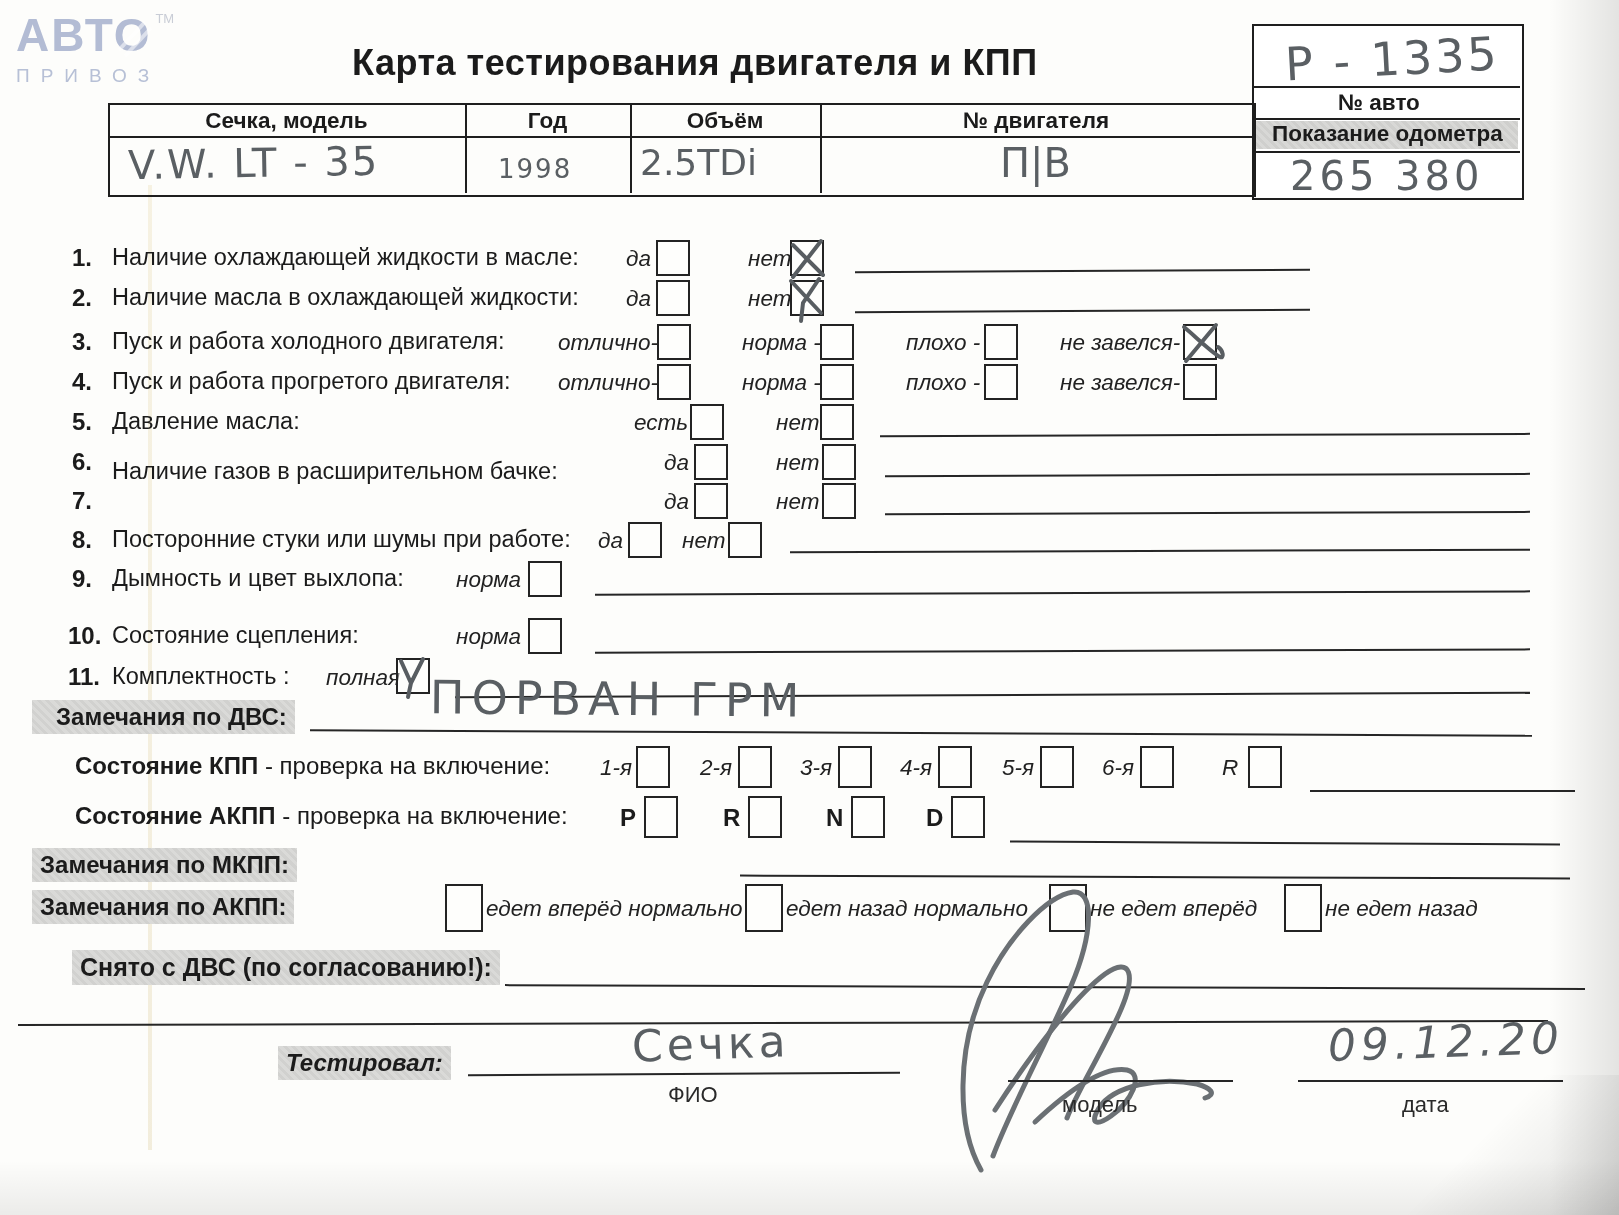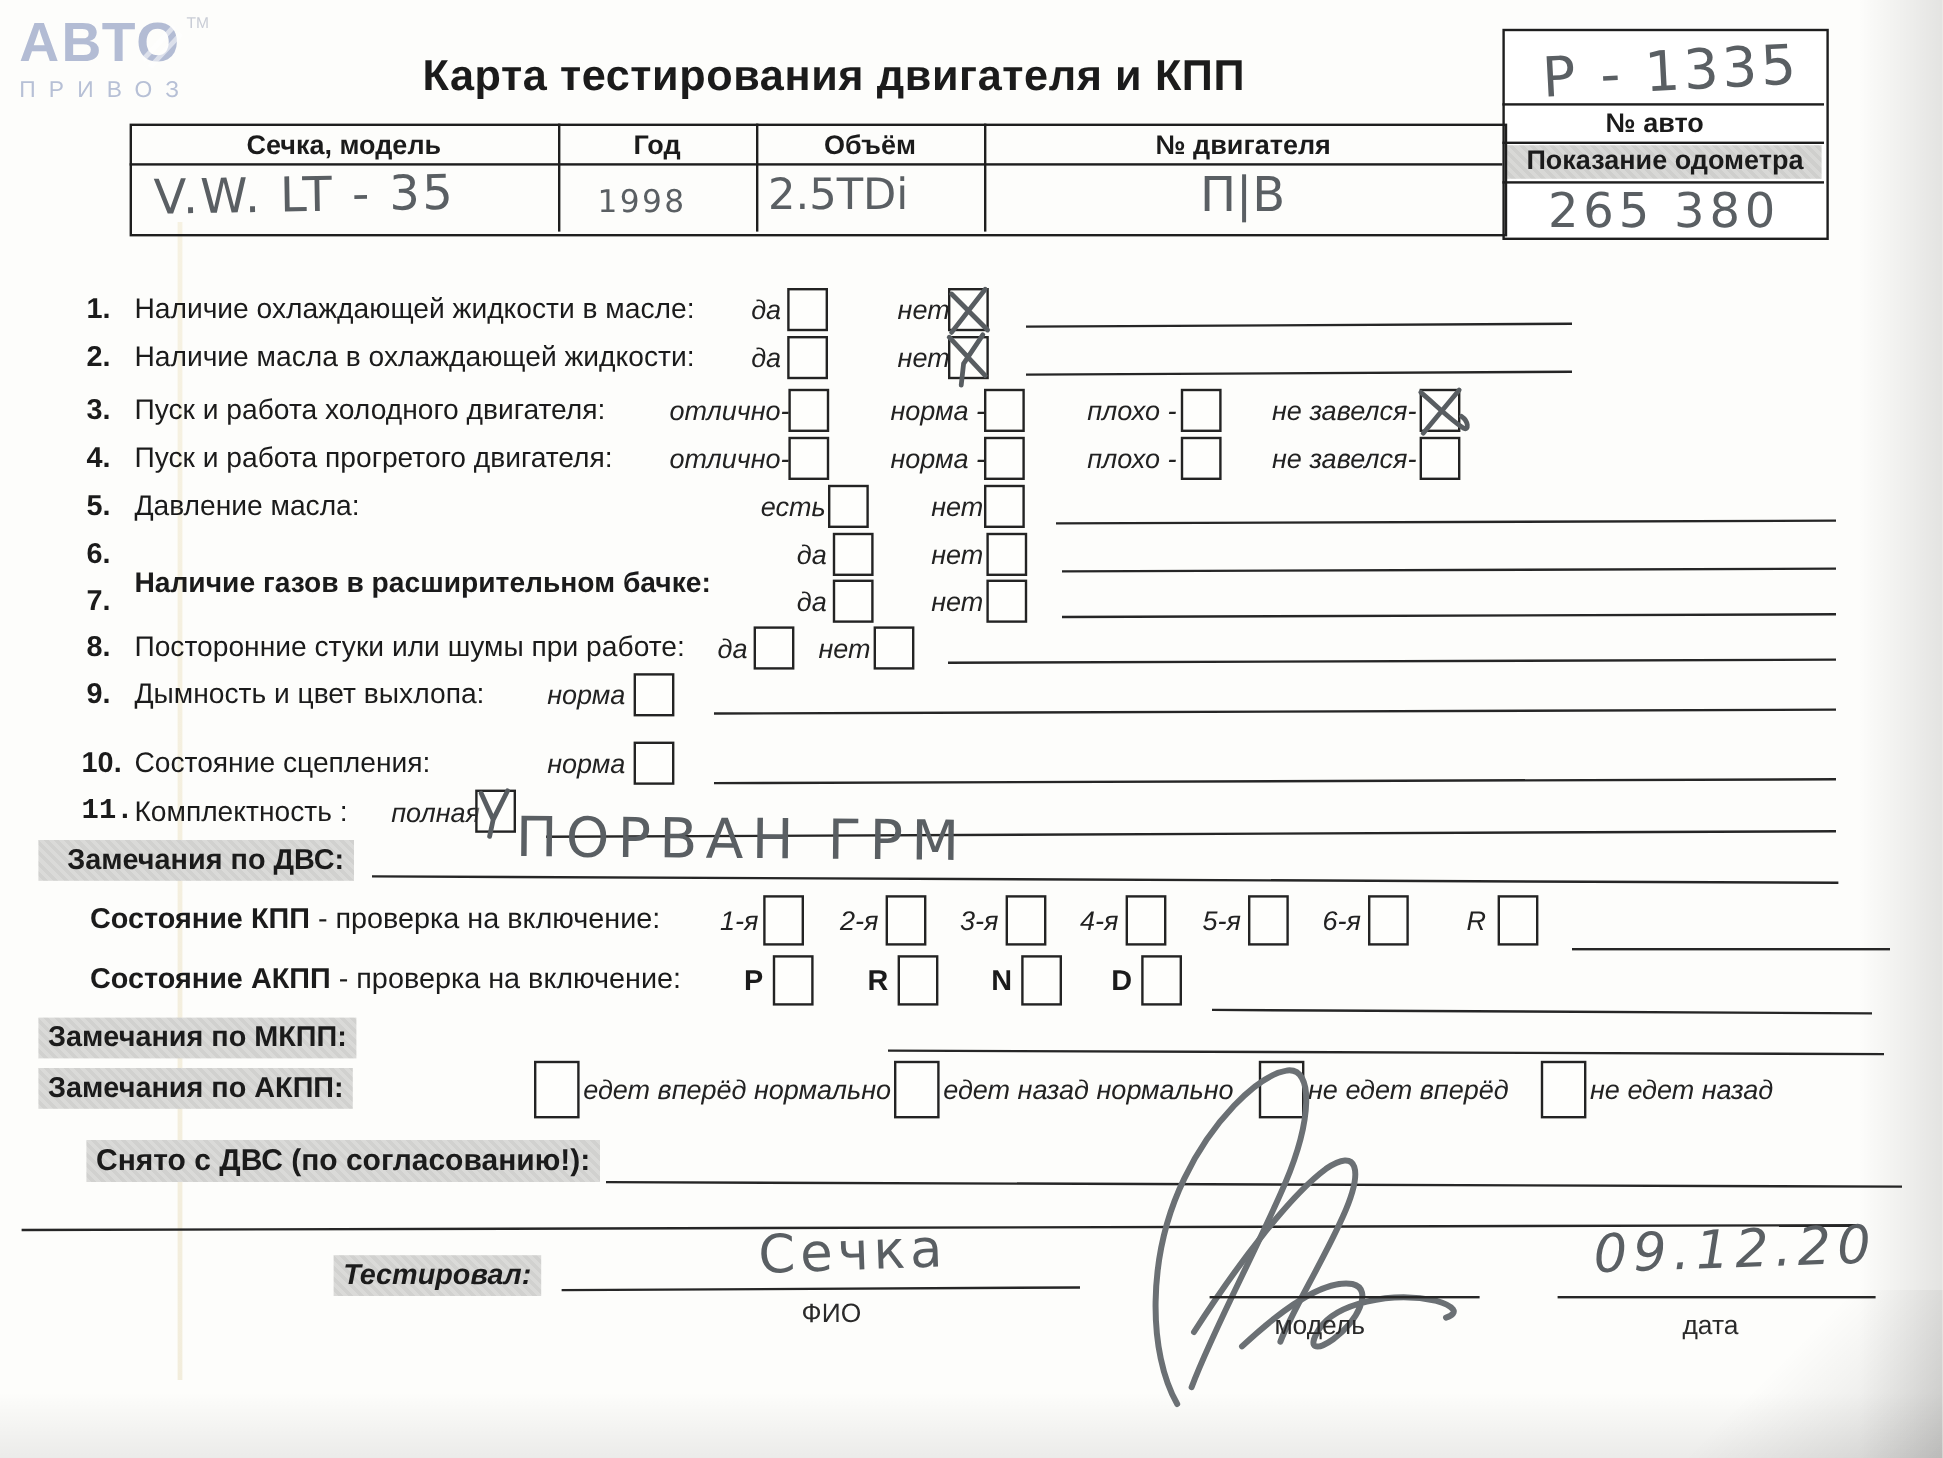--- a/index.html
+++ b/index.html
@@ -147,21 +147,21 @@
   <div class="wline" style="left:880px;top:434px;width:650px;transform:rotate(-.2deg);"></div>
 
   <div class="t num" style="left:72px;top:448px;">6.</div>
   <div class="t opt" style="left:664px;top:450px;">да</div>
   <div class="cb" style="left:694px;top:444px;"></div>
   <div class="t opt" style="left:776px;top:450px;">нет</div>
   <div class="cb" style="left:822px;top:444px;"></div>
   <div class="wline" style="left:885px;top:474px;width:645px;transform:rotate(-.2deg);"></div>
 
   <div class="t num" style="left:72px;top:487px;">7.</div>
-  <div class="t lbl" style="left:112px;top:472px;font-weight:bold;">Наличие газов в расширительном бачке:</div>
+  <div class="t lbl" style="left:112px;top:458px;">Наличие газов в расширительном бачке:</div>
   <div class="t opt" style="left:664px;top:489px;">да</div>
   <div class="cb" style="left:694px;top:483px;"></div>
   <div class="t opt" style="left:776px;top:489px;">нет</div>
   <div class="cb" style="left:822px;top:483px;"></div>
   <div class="wline" style="left:885px;top:512px;width:645px;transform:rotate(-.2deg);"></div>
 
   <div class="t num" style="left:72px;top:526px;">8.</div>
   <div class="t lbl" style="left:112px;top:526px;">Посторонние стуки или шумы при работе:</div>
   <div class="t opt" style="left:598px;top:528px;">да</div>
   <div class="cb" style="left:628px;top:522px;"></div>
@@ -174,21 +174,21 @@
   <div class="t opt" style="left:456px;top:567px;">норма</div>
   <div class="cb" style="left:528px;top:561px;"></div>
   <div class="wline" style="left:595px;top:592px;width:935px;transform:rotate(-.2deg);"></div>
 
   <div class="t num" style="left:68px;top:622px;">10.</div>
   <div class="t lbl" style="left:112px;top:622px;">Состояние сцепления:</div>
   <div class="t opt" style="left:456px;top:624px;">норма</div>
   <div class="cb" style="left:528px;top:618px;"></div>
   <div class="wline" style="left:595px;top:650px;width:935px;transform:rotate(-.2deg);"></div>
 
-  <div class="t num" style="left:68px;top:663px;font-family:Liberation Mono, monospace;">11.</div>
+  <div class="t num" style="left:68px;top:663px;">11.</div>
   <div class="t lbl" style="left:112px;top:663px;">Комплектность :</div>
   <div class="t opt" style="left:326px;top:665px;">полная</div>
   <div class="cb" style="left:396px;top:658px;">
     <svg width="40" height="46" viewBox="0 0 40 46">
         <path d="M8,6 L18,28 L30,4 M18,28 L15,42" stroke="#585d61" stroke-width="4" fill="none" stroke-linecap="round"></path>
       </svg>
   </div>
   <div class="wline" style="left:455px;top:694px;width:1075px;transform:rotate(-.25deg);"></div>
 
   <div class="glabel" style="left:32px;top:700px;padding-left:24px;">Замечания по ДВС:</div>

